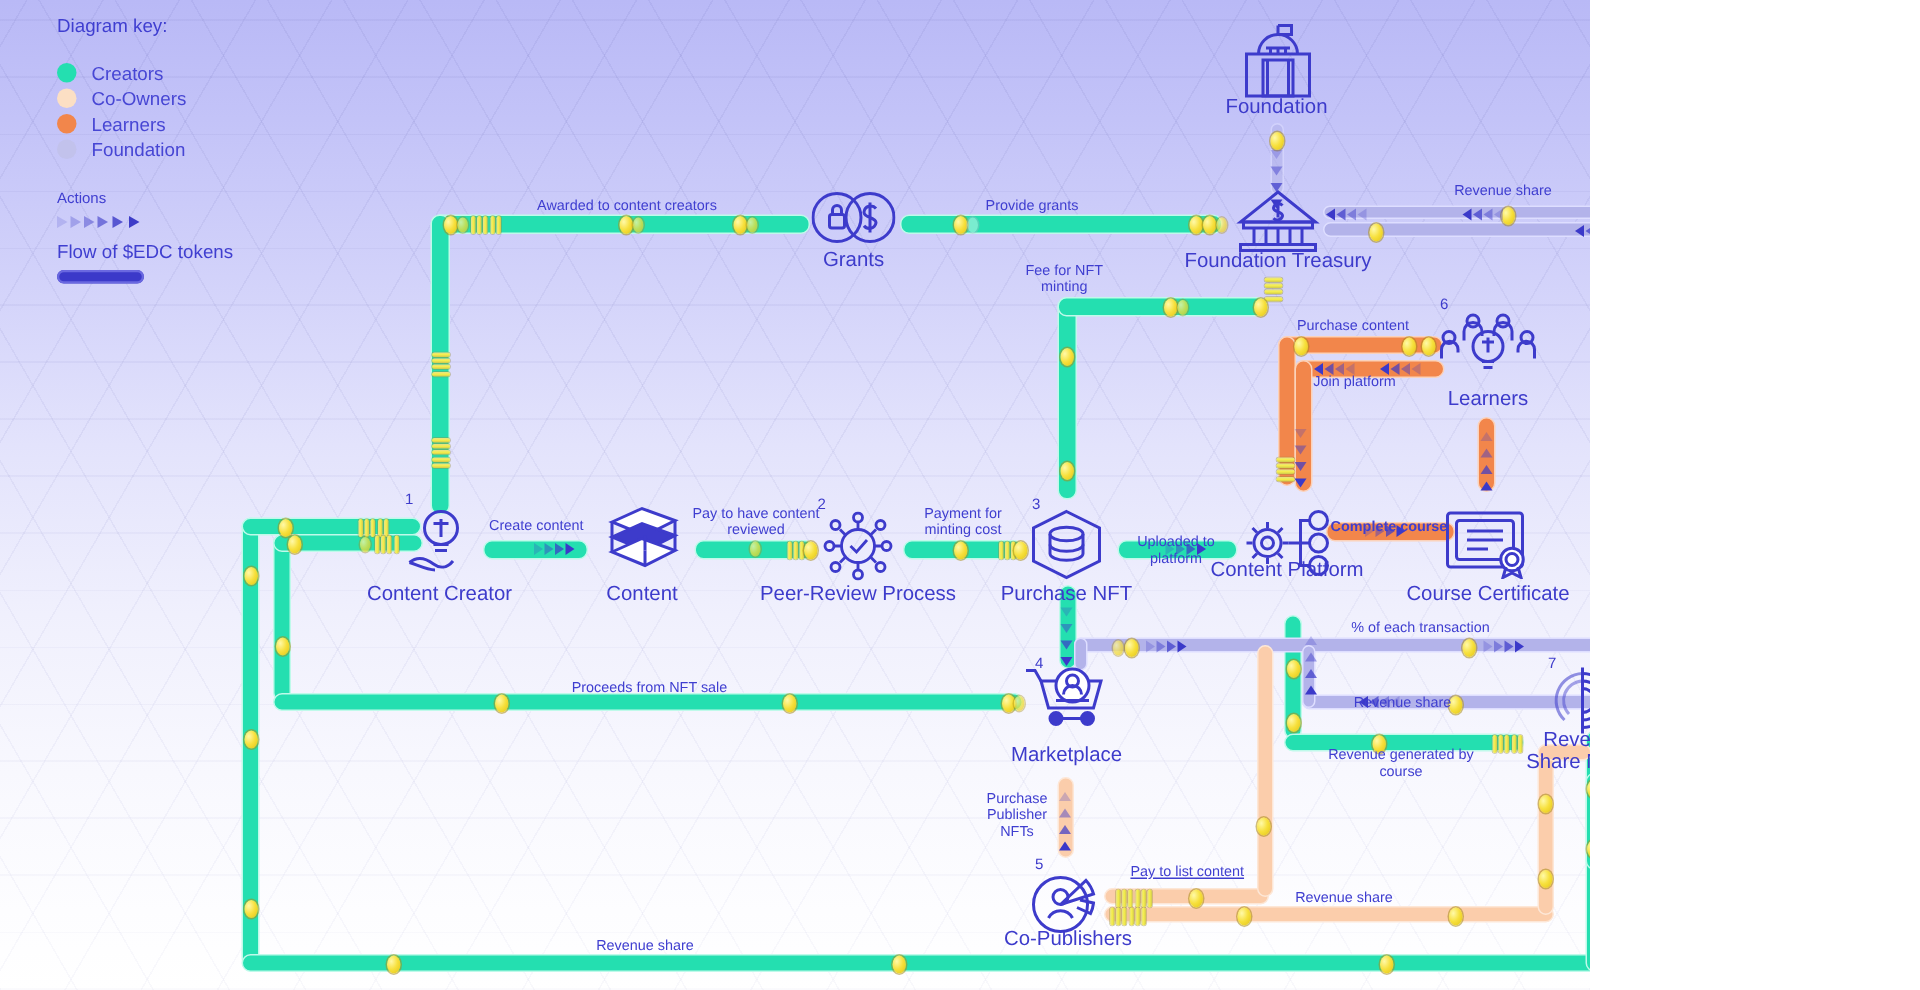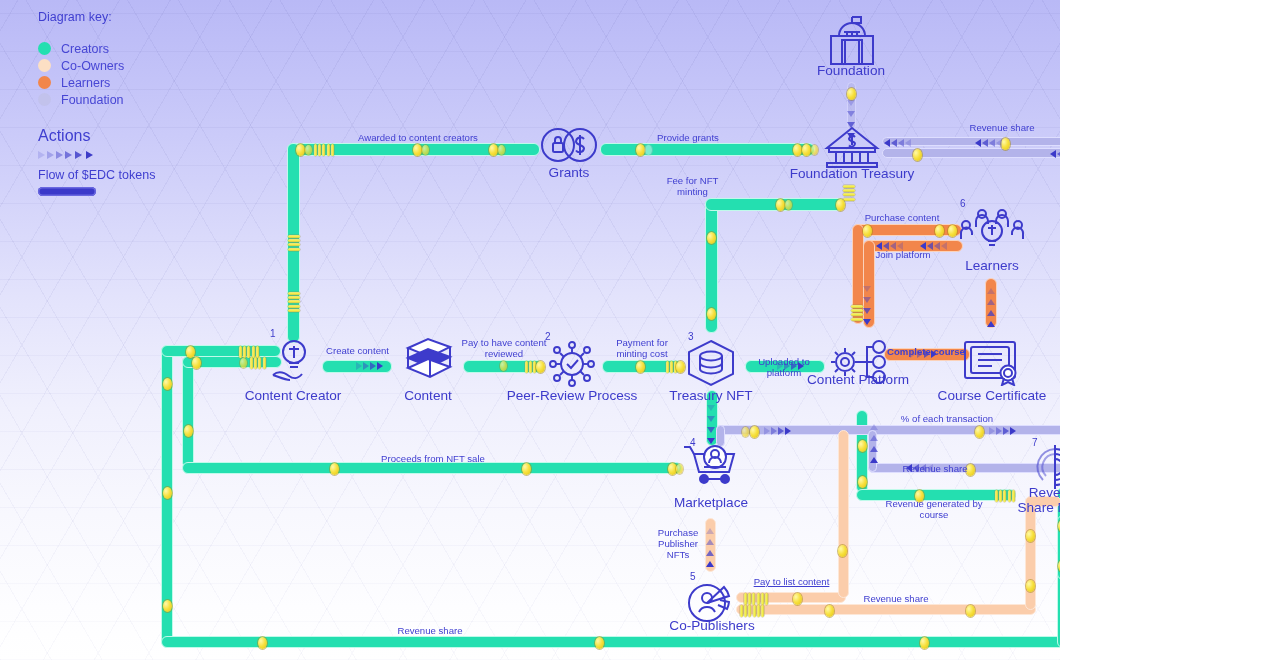--- a/index.html
+++ b/index.html
@@ -24,21 +24,21 @@
     mask-image:linear-gradient(180deg,rgba(0,0,0,.95),rgba(0,0,0,.35));
     -webkit-mask-image:linear-gradient(180deg,rgba(0,0,0,.95),rgba(0,0,0,.35));
   }
 
   
   #legend{position:absolute;left:38px;top:10px;color:#3f3ed0;}
   #legend .ttl{font-size:12.5px;color:#3f3ed0;margin-bottom:16px;}
   .lg-row{display:flex;align-items:center;height:17px;margin-bottom:0px;}
   .lg-dot{width:13px;height:13px;border-radius:50%;margin-right:10px;flex:0 0 13px;}
   .lg-lab{font-size:12.5px;color:#4746d4;}
-  #legend .act{font-size:16px;color:#3f3ed0;margin-top:19px;}
+  #legend .act{font-size:10px;color:#3f3ed0;margin-top:19px;}
   .arrowstrip{margin-top:4px;height:12px;width:80px;position:relative;}
   .arrowstrip i{position:absolute;top:2px;width:0;height:0;border-left:7px solid #3d3cc8;border-top:4.5px solid transparent;border-bottom:4.5px solid transparent;}
   #legend .flowlab{font-size:12.5px;color:#3f3ed0;margin-top:7px;}
   .flowbar{margin-top:5px;width:58px;height:9px;border-radius:5px;background:#3b39c9;box-shadow:0 0 0 1.5px #6a68e0 inset;}
 
   
   .pipe{position:absolute;box-sizing:border-box;}
   .pipe.h{border-radius:6px;}
   .pipe.v{border-radius:6px;}
   .c-creators{background:#24dfb0;border:1.2px solid #bffaea;}
@@ -434,21 +434,21 @@
   <div class="arr d" style="left:707px;top:405px;">
     <i class="f1"></i>
       <i class="f2"></i>
       <i class="f3"></i>
       <i class="f4"></i>
     </div>
 
   <div class="elabel" style="left:343px;top:132px;width:150px;">Awarded to content creators</div>
   <div class="elabel" style="left:648px;top:132px;width:80px;">Provide grants</div>
   <div class="elabel" style="left:962px;top:122px;width:80px;">Revenue share</div>
-  <div class="elabel" style="left:655px;top:175px;width:75px;">Fee for NFT
+  <div class="elabel" style="left:672px;top:175px;width:75px;">Fee for NFT
 minting</div>
   <div class="elabel" style="left:857px;top:212px;width:90px;">Purchase content</div>
   <div class="elabel" style="left:868px;top:249px;width:70px;">Join platform</div>
   <div class="elabel" style="left:320px;top:345px;width:75px;">Create content</div>
   <div class="elabel" style="left:458px;top:337px;width:92px;">Pay to have content
 reviewed</div>
   <div class="elabel" style="left:600px;top:337px;width:84px;">Payment for
 minting cost</div>
   <div class="elabel" style="left:744px;top:337px;width:80px;margin-top:19px;">Uploaded to
 platform</div>
@@ -551,21 +551,21 @@
 
   <div class="num" style="left:688px;top:331px;">3</div>
   <div class="node" style="left:685px;top:339px;">
     <svg width="52" height="48" viewBox="0 0 52 48" fill="none" stroke="#3d3bcb" stroke-width="2">
       <path d="M26 2 L48 13 v22 L26 46 L4 35 V13 Z"></path>
       <ellipse cx="26" cy="17" rx="11" ry="4.5"></ellipse>
       <path d="M15 17 v13 c0 2.5 5 4.5 11 4.5 s11 -2 11 -4.5 V17"></path>
       <path d="M15 24 c0 2.5 5 4.5 11 4.5 s11 -2 11 -4.5"></path>
     </svg>
   </div>
-  <div class="nlabel" style="left:651px;top:388px;width:120px;">Treasury NFT</div>
+  <div class="nlabel" style="left:651px;top:388px;width:120px;">Purchase NFT</div>
 
   <div class="node" style="left:828px;top:338px;">
     <svg width="62" height="48" viewBox="0 0 62 48" fill="none" stroke="#3d3bcb" stroke-width="2">
       <circle cx="17" cy="24" r="9"></circle>
       <path d="M17 10 v4 M17 34 v4 M3 24 h4 M27 24 h4 M7 14 l3 3 M27 14 l-3 3 M7 34 l3 -3 M27 34 l-3 -3"></path>
       <circle cx="17" cy="24" r="4"></circle>
       <path d="M31 24 h8 M39 24 V9 h6 M39 24 v15 h6 M39 24 h6"></path>
       <circle cx="51" cy="9" r="6"></circle>
         <circle cx="51" cy="24" r="6"></circle>
         <circle cx="51" cy="39" r="6"></circle>

